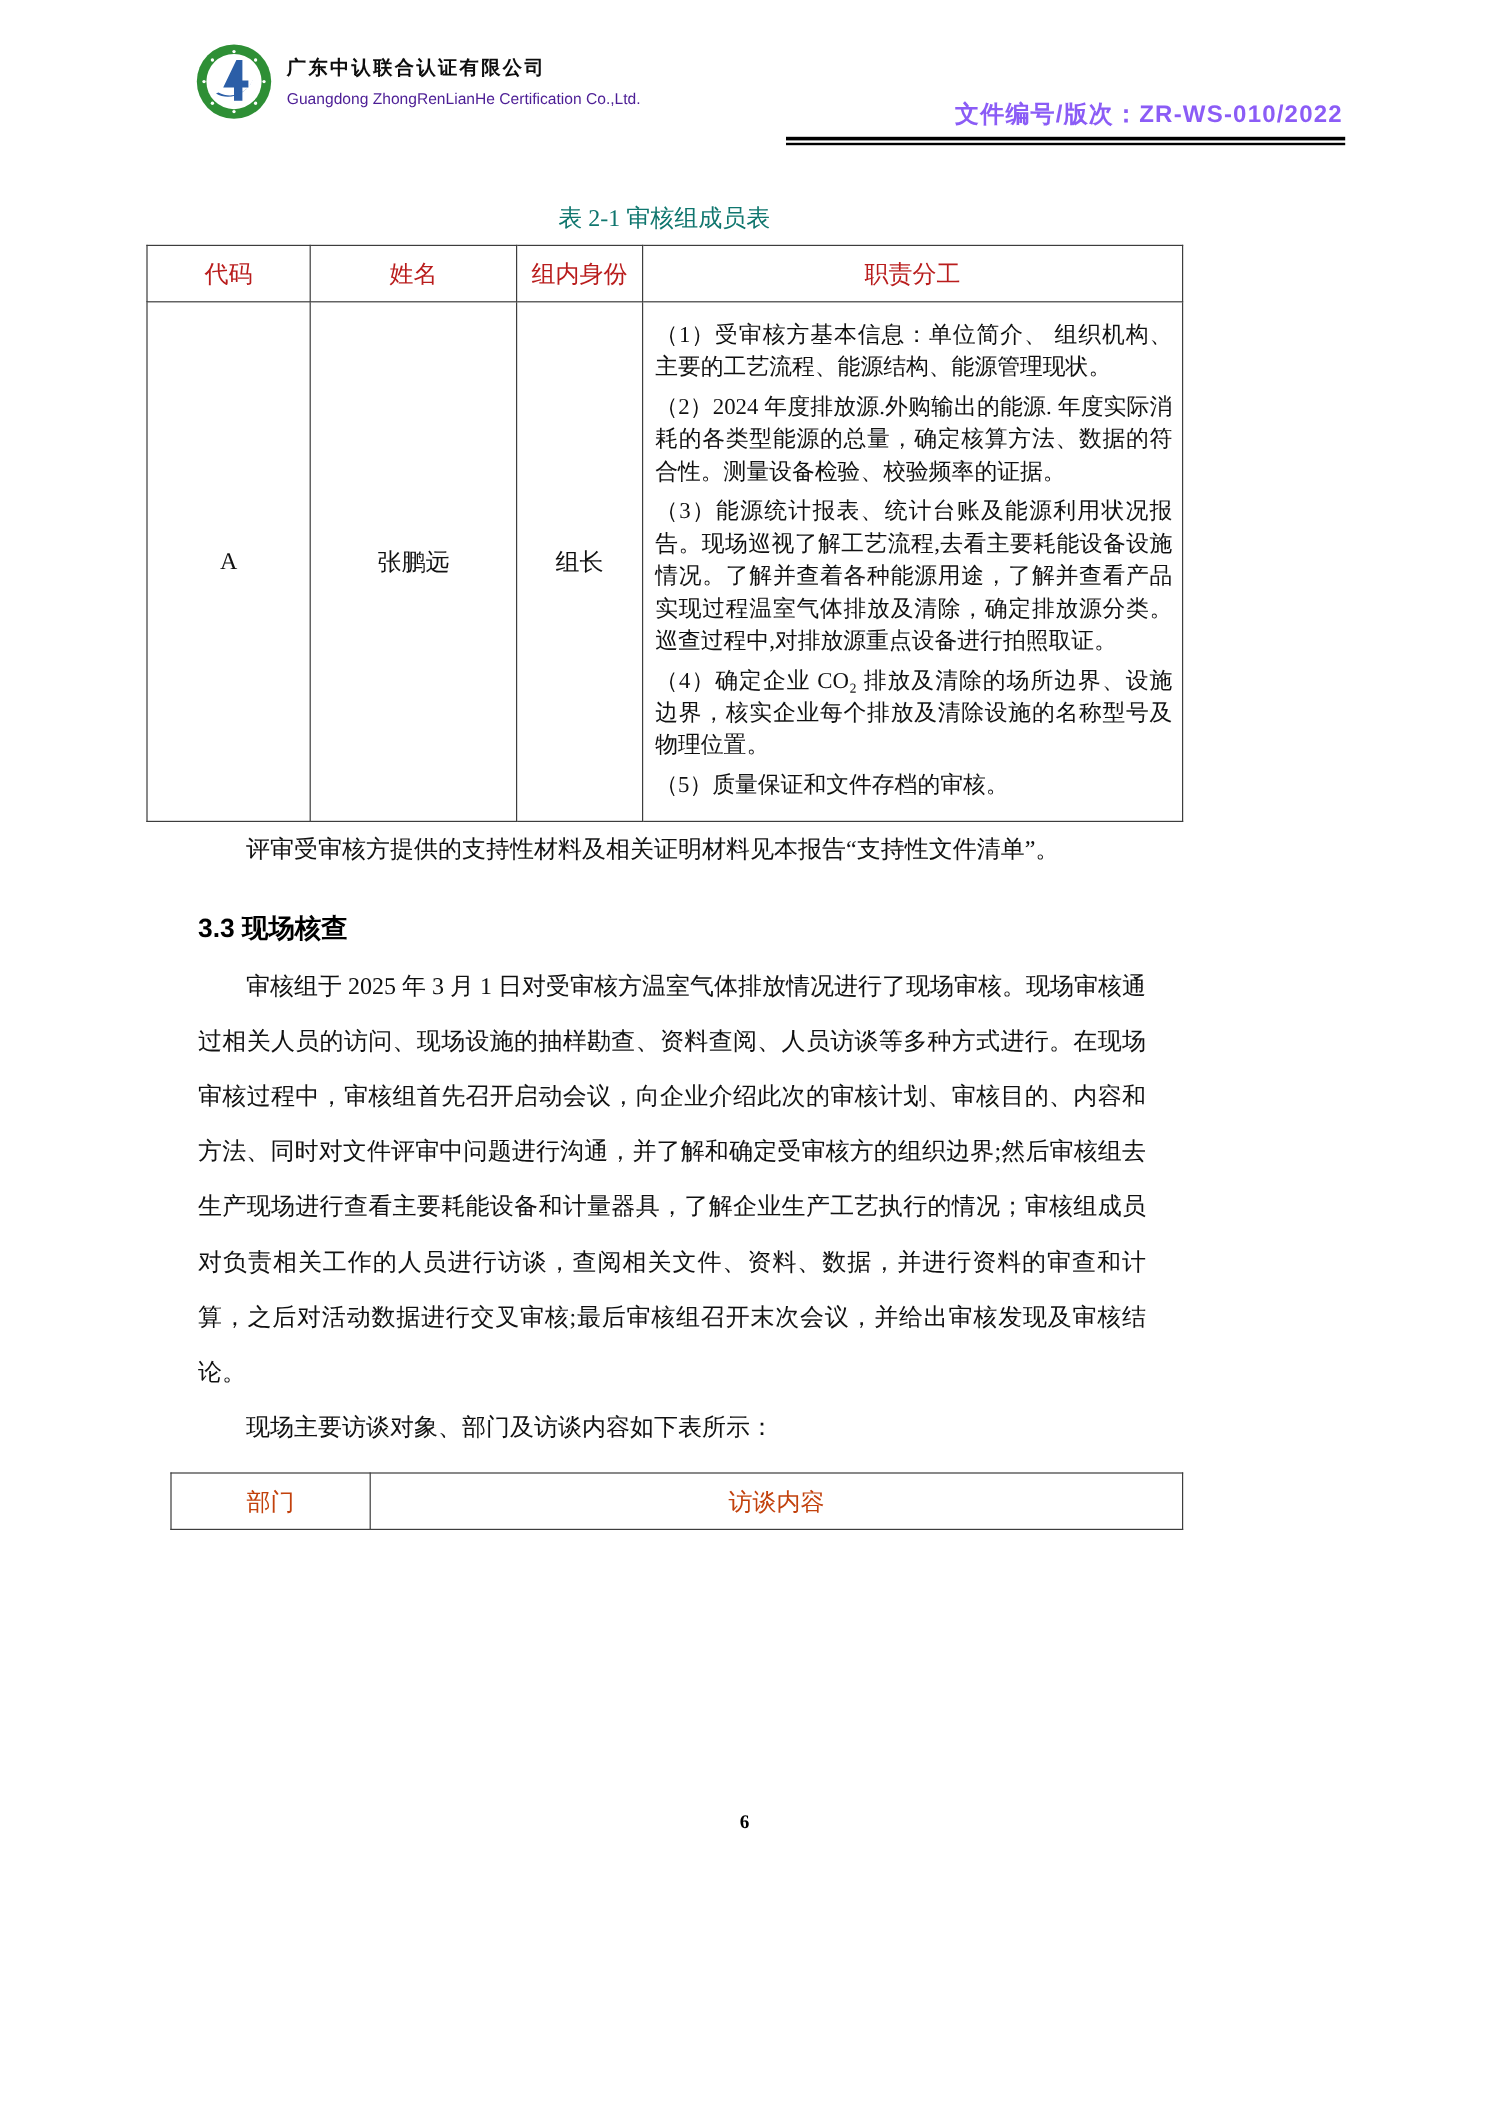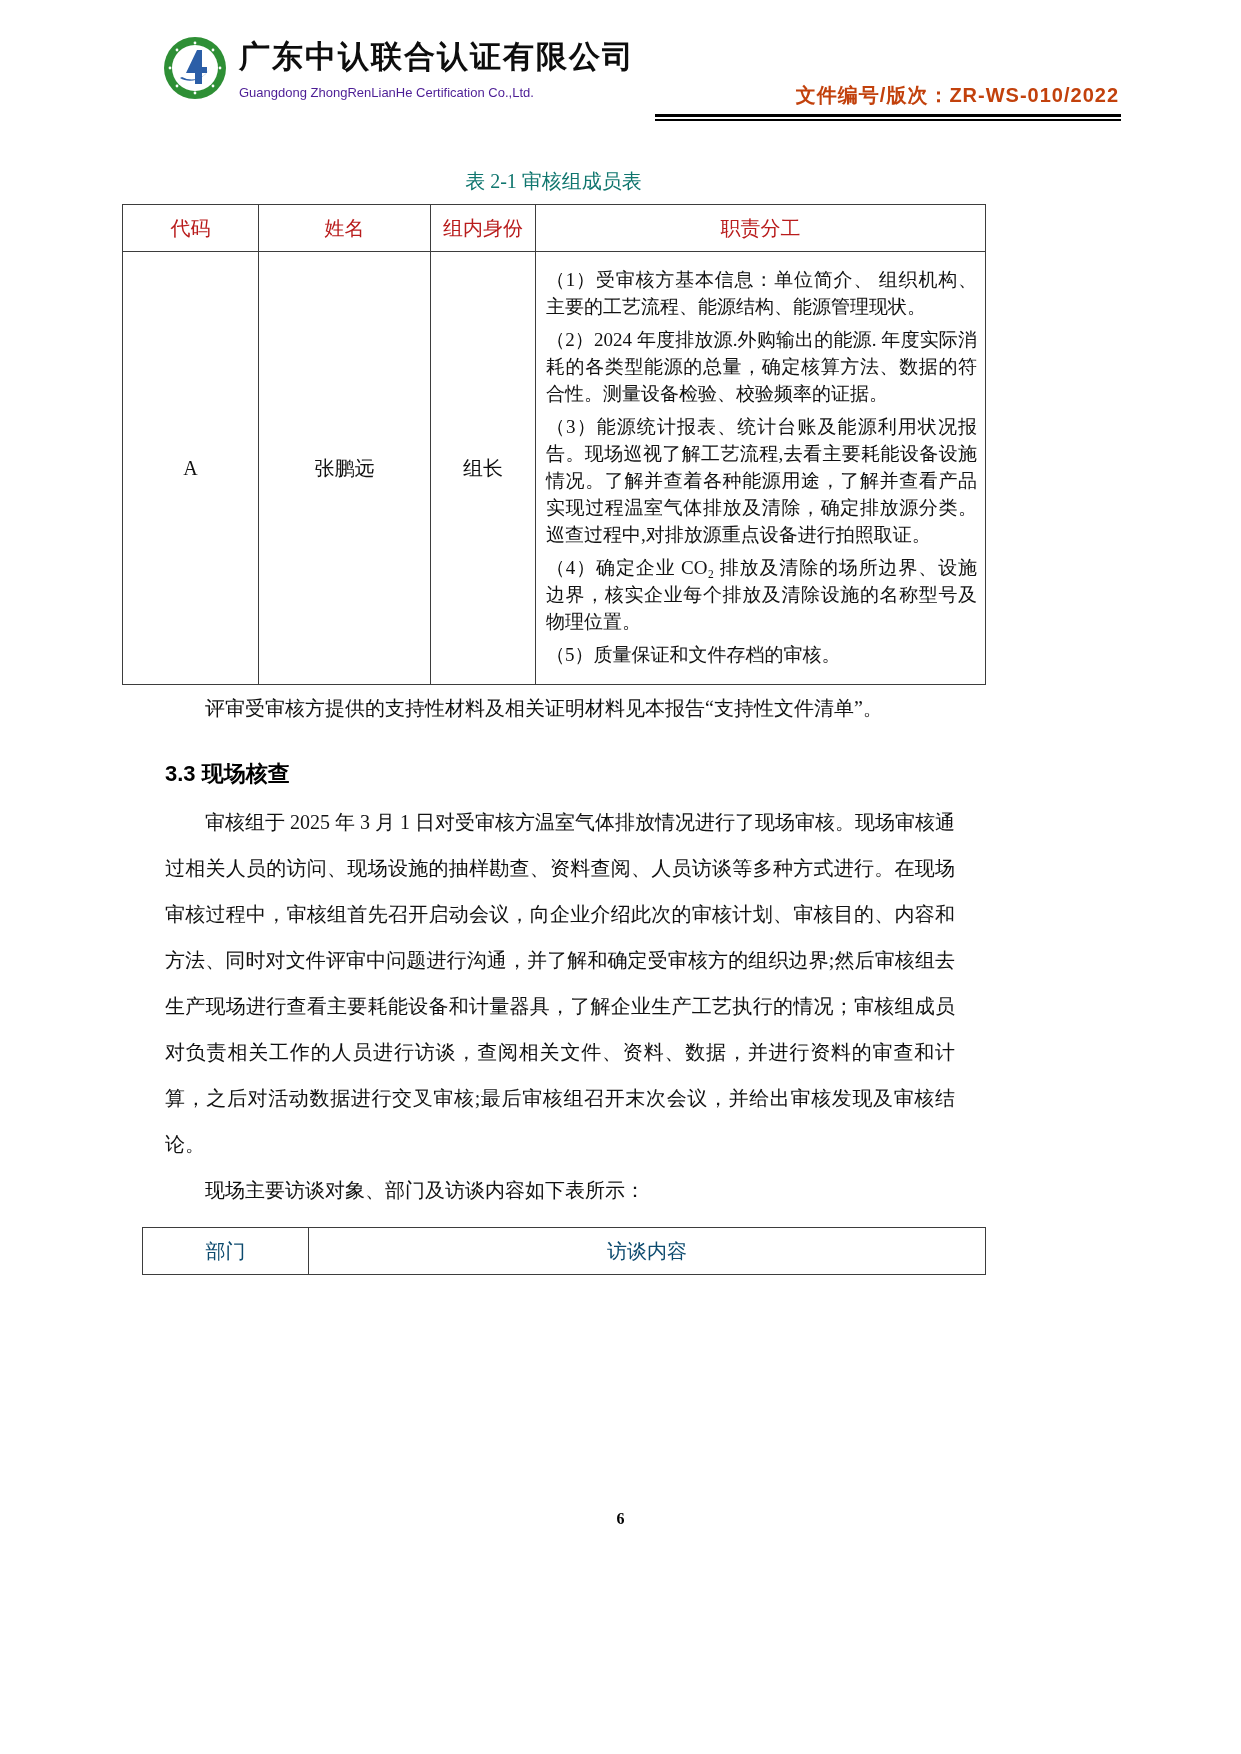--- a/index.html
+++ b/index.html
@@ -6,26 +6,26 @@
   .page {
     position:relative; width:1241px; height:1754px; background:#ffffff;
     font-family:"Liberation Serif","DejaVu Serif",serif; color:#1a1a1a;
     overflow:hidden;
   }
 
   
   .brand { position:absolute; top:36px; left:163px; display:flex; align-items:center; gap:12px; }
   .logo svg { width:64px; height:64px; display:block; }
   .brand-cn { font-family:Liberation Mono, monospace; font-weight:bold;
-              font-size:31px; color:#0d0d0d; letter-spacing:2px; }
+              font-size:16px; color:#0d0d0d; letter-spacing:2px; }
   .brand-en { font-family:"Liberation Sans","DejaVu Sans",sans-serif; font-size:13px;
               color:#4c1d95; margin-top:7px; }
   .doc-number { position:absolute; top:82px; right:122px;
                 font-family:"Liberation Sans","DejaVu Sans",sans-serif;
-                font-weight:bold; font-size:20px; letter-spacing:1px; color:#c2410c; }
+                font-weight:bold; font-size:20px; letter-spacing:1px; color:#8b5cf6; }
   .header-rule { position:absolute; top:114px; left:655px; right:120px;
                  height:2px; border-top:3px solid #000; border-bottom:2px solid #000; }
 
   
   .content { position:absolute; top:168px; left:122px; width:863px; }
 
   .table-title { text-align:center; font-size:20px; margin:0 0 9px 0; color:#0f766e; }
 
   table.members { border-collapse:collapse; width:100%; table-layout:fixed; }
   table.members th, table.members td { border:1px solid #3d3d3d; }
@@ -36,21 +36,21 @@
   td.duties p { margin:0 0 6px 0; }
 
   .section-heading { font-family:"Liberation Sans","DejaVu Sans",sans-serif; font-weight:bold;
                      font-size:22px; color:#000; margin:28px 0 0 43px; }
   .body-para { font-size:20px; line-height:46px; text-align:justify; color:#111;
                margin:10px 30px 0 43px; text-indent:2em; }
   .body-para.tight { margin-top:0;font-family:Liberation Serif, serif; }
 
   table.interview { border-collapse:collapse; width:843px; margin:14px 0 0 20px; table-layout:fixed; }
   table.interview th { border:1px solid #3d3d3d; font-weight:normal; font-size:20px;
-                       height:44px; text-align:center; color:#0c4a6e; }
+                       height:44px; text-align:center; color:#c2410c; }
 
   .page-number { position:absolute; top:1510px; left:0; width:100%; text-align:center;
                  font-weight:bold; font-size:16px; color:#000; }
 </style>
 </head>
 <body>
 
 <div class="page">
 
   <div class="brand">

